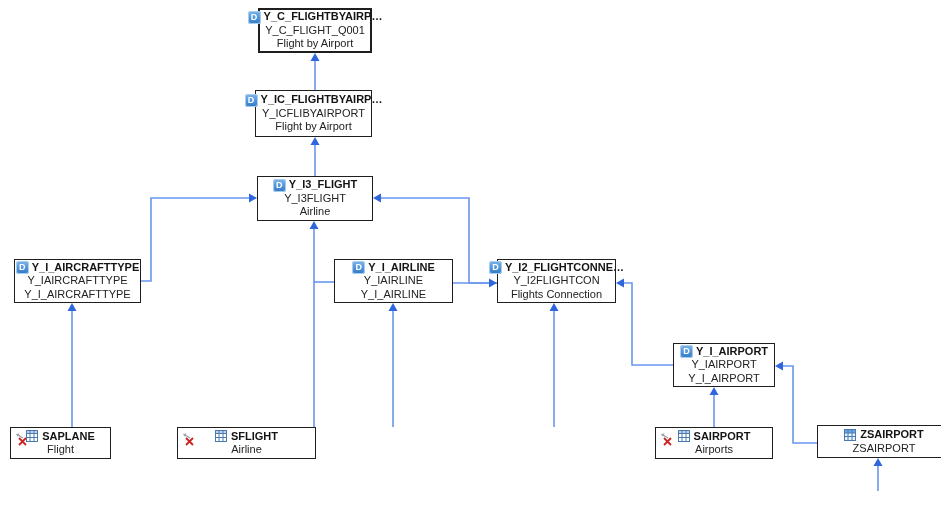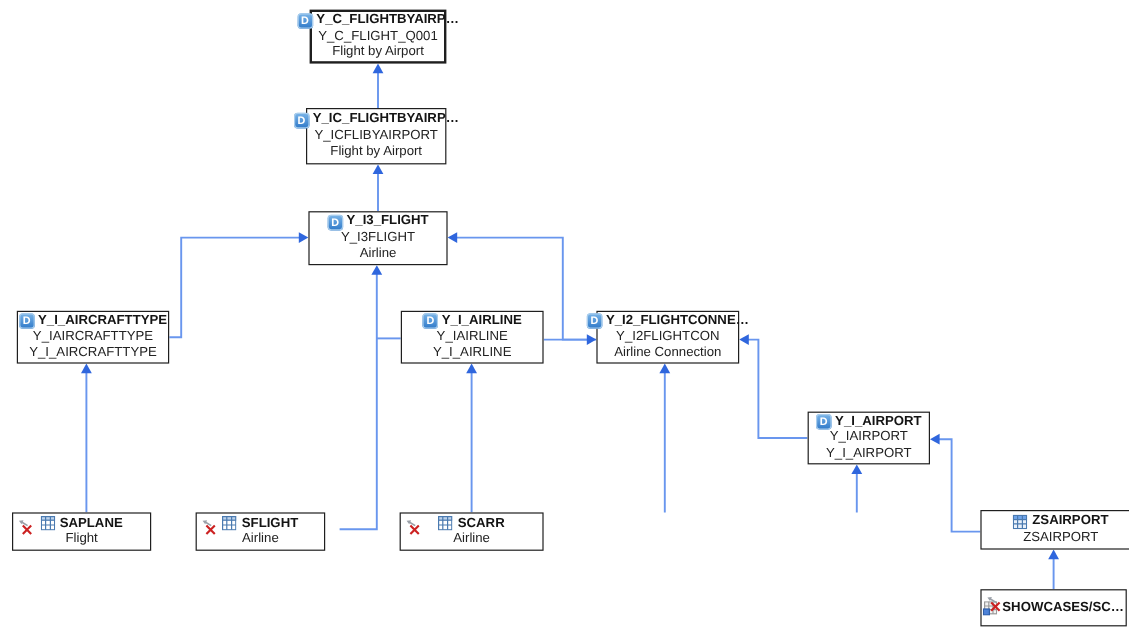--- a/index.html
+++ b/index.html
@@ -105,124 +105,105 @@
     <div class="l2">Y_IAIRLINE</div>
     <div class="l3">Y_I_AIRLINE</div>
   </div>
 
   <div class="node" style="left:497px;top:259px;width:119px;height:44px">
     <div class="l1">
       <span class="cds-icon">D</span>
       <span>Y_I2_FLIGHTCONNE…</span>
     </div>
     <div class="l2">Y_I2FLIGHTCON</div>
-    <div class="l3">Airline Connection</div>
+    <div class="l3">Flights Connection</div>
   </div>
 
   <div class="node" style="left:673px;top:343px;width:102px;height:44px">
     <div class="l1">
       <span class="cds-icon">D</span>
       <span>Y_I_AIRPORT</span>
     </div>
     <div class="l2">Y_IAIRPORT</div>
     <div class="l3">Y_I_AIRPORT</div>
   </div>
 
-  <div class="node tbl" style="left:10px;top:427px;width:116px;height:32px">
+  <div class="node tbl" style="left:10px;top:427px;width:101px;height:32px">
     <span class="overlay">
       <svg width="14" height="14" viewBox="0 0 14 14">
           <line x1="9" y1="6" x2="4" y2="3" stroke="#9aa0a8" stroke-width="1.4"></line>
           <polygon points="1.8,2 5.6,1.6 4,4.8" fill="#9aa0a8"></polygon>
           <path d="M5,6 L12,13 M12,6 L5,13" stroke="#cc2222" stroke-width="1.8"></path>
         </svg>
     </span>
     <div class="l1">
       <span class="icon-inline">
           <svg width="12" height="12" viewBox="0 0 12 12">
             <rect x="0.5" y="0.5" width="11" height="11" fill="#fff" stroke="#4a7ab0"></rect>
             <rect x="0.5" y="0.5" width="11" height="3" fill="#bdd3ec" stroke="#4a7ab0"></rect>
             <path d="M4,0.5 V11.5 M8,0.5 V11.5 M0.5,7.5 H11.5" stroke="#4a7ab0"></path>
           </svg>
         </span>
       <span>SAPLANE</span>
     </div>
     <div class="l3">Flight</div>
   </div>
 
-  <div class="node tbl" style="left:163px;top:427px;width:108px;height:32px">
+  <div class="node tbl" style="left:177px;top:427px;width:139px;height:32px">
     <span class="overlay">
       <svg width="14" height="14" viewBox="0 0 14 14">
           <line x1="9" y1="6" x2="4" y2="3" stroke="#9aa0a8" stroke-width="1.4"></line>
           <polygon points="1.8,2 5.6,1.6 4,4.8" fill="#9aa0a8"></polygon>
           <path d="M5,6 L12,13 M12,6 L5,13" stroke="#cc2222" stroke-width="1.8"></path>
         </svg>
     </span>
     <div class="l1">
       <span class="icon-inline">
           <svg width="12" height="12" viewBox="0 0 12 12">
             <rect x="0.5" y="0.5" width="11" height="11" fill="#fff" stroke="#4a7ab0"></rect>
             <rect x="0.5" y="0.5" width="11" height="3" fill="#bdd3ec" stroke="#4a7ab0"></rect>
             <path d="M4,0.5 V11.5 M8,0.5 V11.5 M0.5,7.5 H11.5" stroke="#4a7ab0"></path>
           </svg>
         </span>
       <span>SFLIGHT</span>
     </div>
     <div class="l3">Airline</div>
   </div>
 
-  <div class="node tbl" style="left:333px;top:427px;width:120px;height:32px">
+
+
+  <div class="node tbl" style="left:655px;top:427px;width:118px;height:32px">
     <span class="overlay">
       <svg width="14" height="14" viewBox="0 0 14 14">
           <line x1="9" y1="6" x2="4" y2="3" stroke="#9aa0a8" stroke-width="1.4"></line>
           <polygon points="1.8,2 5.6,1.6 4,4.8" fill="#9aa0a8"></polygon>
           <path d="M5,6 L12,13 M12,6 L5,13" stroke="#cc2222" stroke-width="1.8"></path>
         </svg>
     </span>
     <div class="l1">
       <span class="icon-inline">
           <svg width="12" height="12" viewBox="0 0 12 12">
             <rect x="0.5" y="0.5" width="11" height="11" fill="#fff" stroke="#4a7ab0"></rect>
             <rect x="0.5" y="0.5" width="11" height="3" fill="#bdd3ec" stroke="#4a7ab0"></rect>
             <path d="M4,0.5 V11.5 M8,0.5 V11.5 M0.5,7.5 H11.5" stroke="#4a7ab0"></path>
           </svg>
         </span>
-      <span>SCARR</span>
-    </div>
-    <div class="l3">Airline</div>
-  </div>
-
-
+      <span>SAIRPORT</span>
+    </div>
+    <div class="l3">Airports</div>
+  </div>
 
   <div class="node tbl" style="left:817px;top:425px;width:134px;height:33px">
     <div class="l1">
       <span class="icon-inline">
           <svg width="12" height="12" viewBox="0 0 12 12">
             <rect x="0.5" y="0.5" width="11" height="11" fill="#e8f0fa" stroke="#4a7ab0"></rect>
             <rect x="0.5" y="0.5" width="11" height="3.5" fill="#6fa3e8" stroke="#4a7ab0"></rect>
             <path d="M4,0.5 V11.5 M8,0.5 V11.5 M0.5,7.5 H11.5" stroke="#4a7ab0"></path>
           </svg>
         </span>
       <span>ZSAIRPORT</span>
     </div>
     <div class="l3">ZSAIRPORT</div>
   </div>
 
-  <div class="node tbl" style="left:817px;top:491px;width:122px;height:31px">
-    <span class="overlay">
-      <svg width="14" height="14" viewBox="0 0 14 14">
-          <line x1="9" y1="6" x2="4" y2="3" stroke="#9aa0a8" stroke-width="1.4"></line>
-          <polygon points="1.8,2 5.6,1.6 4,4.8" fill="#9aa0a8"></polygon>
-          <path d="M5,6 L12,13 M12,6 L5,13" stroke="#cc2222" stroke-width="1.8"></path>
-        </svg>
-    </span>
-    <div class="l1">
-      <span class="icon-inline">
-          <svg width="12" height="12" viewBox="0 0 12 12">
-            <rect x="1.5" y="0.5" width="10" height="10" fill="#f2f2f2" stroke="#9a9a9a"></rect>
-            <path d="M5,0.5 V10.5 M8.5,0.5 V10.5 M1.5,4 H11.5 M1.5,7 H11.5" stroke="#9a9a9a"></path>
-            <rect x="0.5" y="6.5" width="5" height="5" fill="#4d82d8" stroke="#2f5ea8"></rect>
-          </svg>
-        </span>
-      <span>SHOWCASES/SC…</span>
-    </div>
-  </div>
 
 </div>
 
 </body></html>

